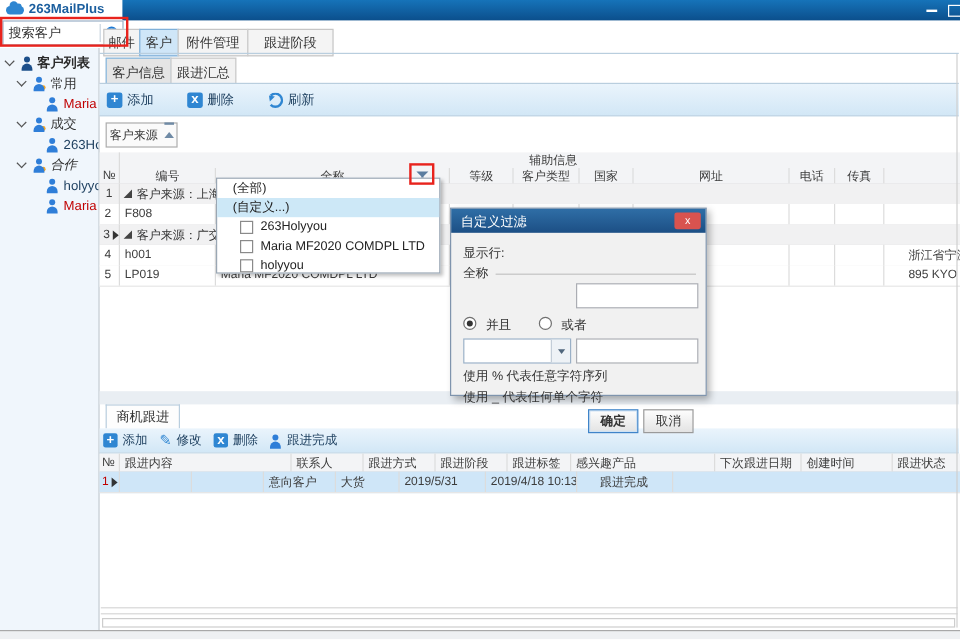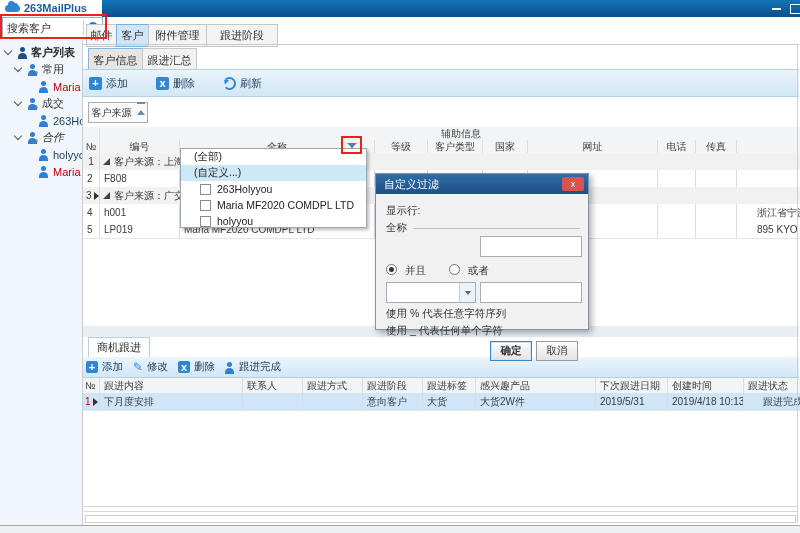--- a/index.html
+++ b/index.html
@@ -383,33 +383,27 @@
     <div class="gc w80b left">
         <span>跟进状态</span>
       </div>
   </div>
 
   <div class="drow sel" style="top:393px;">
     <div class="gc w17 left" style="padding-left:2px;">
         <span style="color:#c00000;">1</span>
         <span class="cur"></span>
       </div>
-    <div class="gc w143 left">
-        <span>下月度安排</span>
-      </div>
     <div class="gc w60"></div>
     <div class="gc w60"></div>
     <div class="gc w60 left">
         <span>意向客户</span>
       </div>
     <div class="gc w53 left">
         <span>大货</span>
-      </div>
-    <div class="gc w120 left">
-        <span>大货2W件</span>
       </div>
     <div class="gc w72 left">
         <span>2019/5/31</span>
       </div>
     <div class="gc w76 left">
         <span>2019/4/18 10:13:57</span>
       </div>
     <div class="gc w80b left" style="padding-left:19px;">
         <span>跟进完成</span>
       </div>

